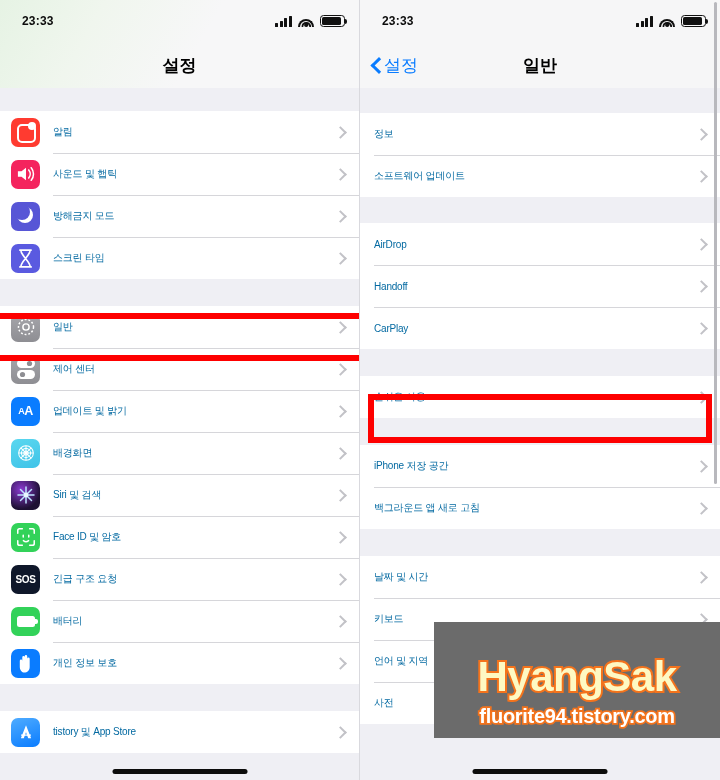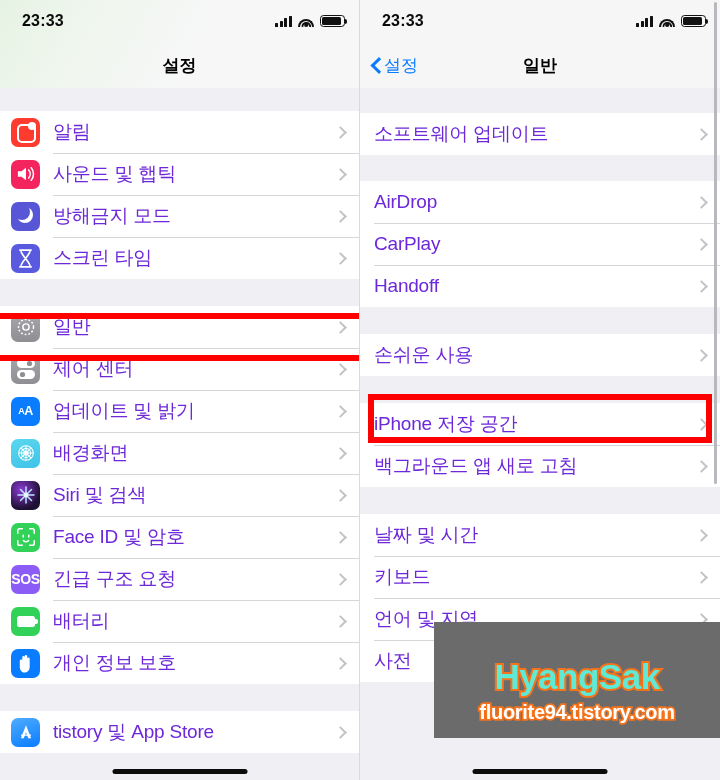--- a/index.html
+++ b/index.html
@@ -14,21 +14,21 @@
 
   
   .header{ position:relative; height:88px; background:#f7f7f8; z-index:5; }
   .phone.left .header{
      background:linear-gradient(120deg,#e6f3e4 0%, #f0f6ee 26%, #f7f7f8 55%, #f7f7f8 100%);
   }
   .phone.right .header{ background:#f6f6f7; }
 
   .statusbar{ height:42px; display:flex; align-items:center;
               padding:0 14px 0 22px; }
-  .clock{ font-size:16px; font-weight:bold; color:#0b0b0b; letter-spacing:.2px; }
+  .clock{ font-size:12px; font-weight:bold; color:#0b0b0b; letter-spacing:.2px; }
   .status-right{ margin-left:auto; display:flex; align-items:center; gap:6px; }
 
   .bars{ display:flex; align-items:flex-end; gap:1.6px; height:11px; }
   .bars i{ display:block; width:3px; background:#111; border-radius:.5px; }
   .bars i:nth-child(1){ height:4px; }
   .bars i:nth-child(2){ height:6px; }
   .bars i:nth-child(3){ height:8.5px; }
   .bars i:nth-child(4){ height:11px; }
 
   .wifi{ width:16px; height:12px; position:relative; }
@@ -68,21 +68,21 @@
   .row{ position:relative; display:flex; align-items:center; height:42px;
         background:#fff; padding-left:11px; padding-right:14px; }
   .row + .row::before{ content:""; position:absolute; left:53px; right:0; top:0;
         height:1px; background:#d6d6da; }
   .row.plain + .row.plain::before{ left:14px; }
   .row.plain{ padding-left:14px; }
 
   .ico{ width:29px; height:29px; border-radius:7px; margin-right:13px;
         flex:0 0 29px; position:relative; overflow:hidden;
         display:flex; align-items:center; justify-content:center; }
-  .label{ font-size:19px; color:#6d28d9; letter-spacing:-.2px; }
+  .label{ font-size:10px; color:#0369a1; letter-spacing:-.2px; }
   .chev{ margin-left:auto; width:9px; height:9px;
          border-top:2px solid #c2c2c7; border-right:2px solid #c2c2c7;
          transform:rotate(45deg); flex:0 0 9px; }
 
   
   .ic-notif{ background:#ff3b30; }
   .ic-notif::before{ content:""; position:absolute; left:6px; top:6px;
      width:15px; height:15px; border:2.6px solid #fff; border-radius:5px; }
   .ic-notif::after{ content:""; position:absolute; right:4.5px; top:4px;
      width:8px; height:8px; background:#fff; border-radius:50%; }
@@ -111,21 +111,21 @@
 
   .ic-wall{ background:linear-gradient(160deg,#5ad7ef,#3fc3e8); }
   .ic-wall svg{ width:22px; height:22px; }
 
   .ic-siri{ background:radial-gradient(circle at 35% 30%,#8a3ad0,#1d1033 70%); }
   .ic-siri svg{ width:24px; height:24px; }
 
   .ic-face{ background:#32d259; }
   .ic-face svg{ width:22px; height:22px; }
 
-  .ic-sos{ background:#8b5cf6; color:#fff; font-weight:bold; font-size:14px;
+  .ic-sos{ background:#0f172a; color:#fff; font-weight:bold; font-size:10px;
            letter-spacing:-.3px; }
 
   .ic-batt{ background:#32d259; }
   .ic-batt b{ display:block; width:18px; height:11px; background:#fff;
               border-radius:2.5px; position:relative; }
   .ic-batt b::after{ content:""; position:absolute; right:-3px; top:3px;
               width:2.2px; height:5px; background:#fff; border-radius:0 2px 2px 0; }
 
   .ic-priv{ background:#0a7cff; }
   .ic-priv svg{ width:19px; height:21px; }
@@ -143,21 +143,21 @@
 
   
   .home-ind{ position:absolute; bottom:6px; left:50%; transform:translateX(-50%);
              width:135px; height:5px; border-radius:3px; background:#0c0c0c; z-index:20; }
 
   
   .watermark{ position:absolute; right:0; bottom:42px; width:286px; height:116px;
               background:#6b6b6b; z-index:15;
               display:flex; flex-direction:column; align-items:center;
               justify-content:center; gap:4px; }
-  .wm1{ font-size:35px; font-weight:bold; color:#5eead4; letter-spacing:-.5px;
+  .wm1{ font-size:42px; font-weight:bold; color:#fef9c3; letter-spacing:-.5px;
         -webkit-text-stroke:4px #f4731c; paint-order:stroke fill;margin-top:21px; }
   .wm2{ font-size:20px; font-weight:bold; color:#fff; letter-spacing:-.3px;
         -webkit-text-stroke:3.5px #f4731c; paint-order:stroke fill;text-align:right; }
 </style>
 </head>
 <body>
 
 <div class="screen">
 
   <div class="phone left">
@@ -365,38 +365,42 @@
         </div>
         <div class="nav-title">일반</div>
       </div>
     </div>
 
     <div class="list">
       <div class="gap" style="height:25px"></div>
 
       <div class="group">
         <div class="row plain">
+          <span class="label">정보</span>
+          <span class="chev"></span>
+        </div>
+        <div class="row plain">
           <span class="label">소프트웨어 업데이트</span>
           <span class="chev"></span>
         </div>
       </div>
 
       <div class="gap" style="height:26px"></div>
 
       <div class="group">
         <div class="row plain">
           <span class="label">AirDrop</span>
           <span class="chev"></span>
         </div>
         <div class="row plain">
+          <span class="label">Handoff</span>
+          <span class="chev"></span>
+        </div>
+        <div class="row plain">
           <span class="label">CarPlay</span>
-          <span class="chev"></span>
-        </div>
-        <div class="row plain">
-          <span class="label">Handoff</span>
           <span class="chev"></span>
         </div>
       </div>
 
       <div class="gap" style="height:27px"></div>
 
       <div class="group">
         <div class="row plain">
           <span class="label">손쉬운 사용</span>
           <span class="chev"></span>

